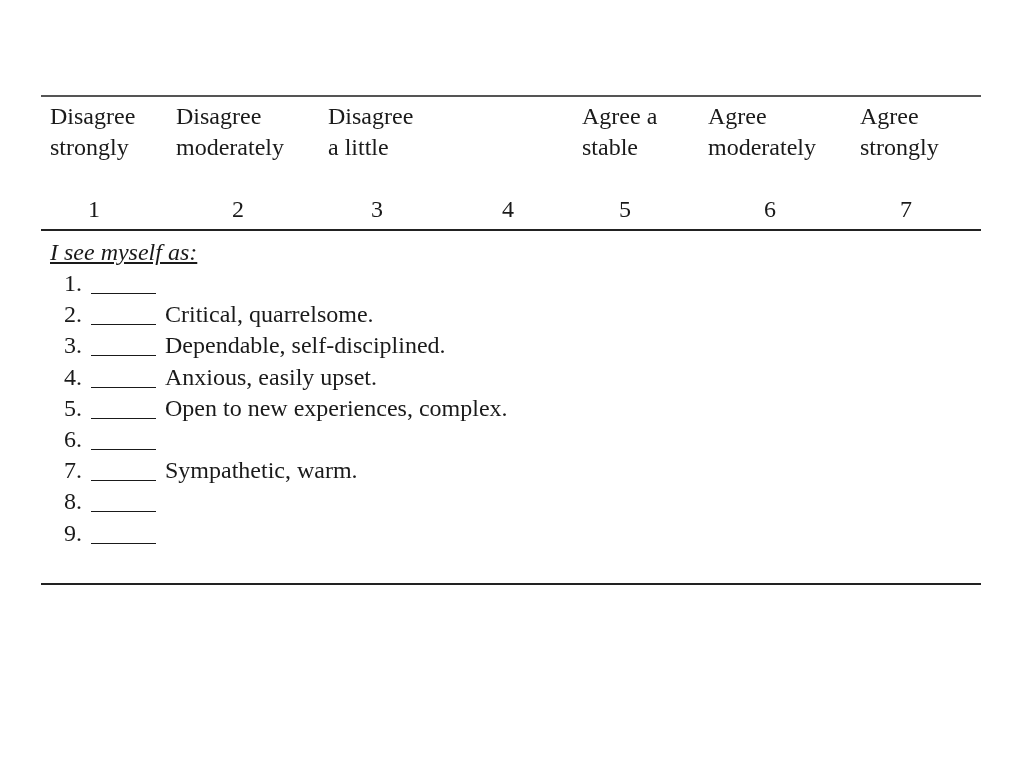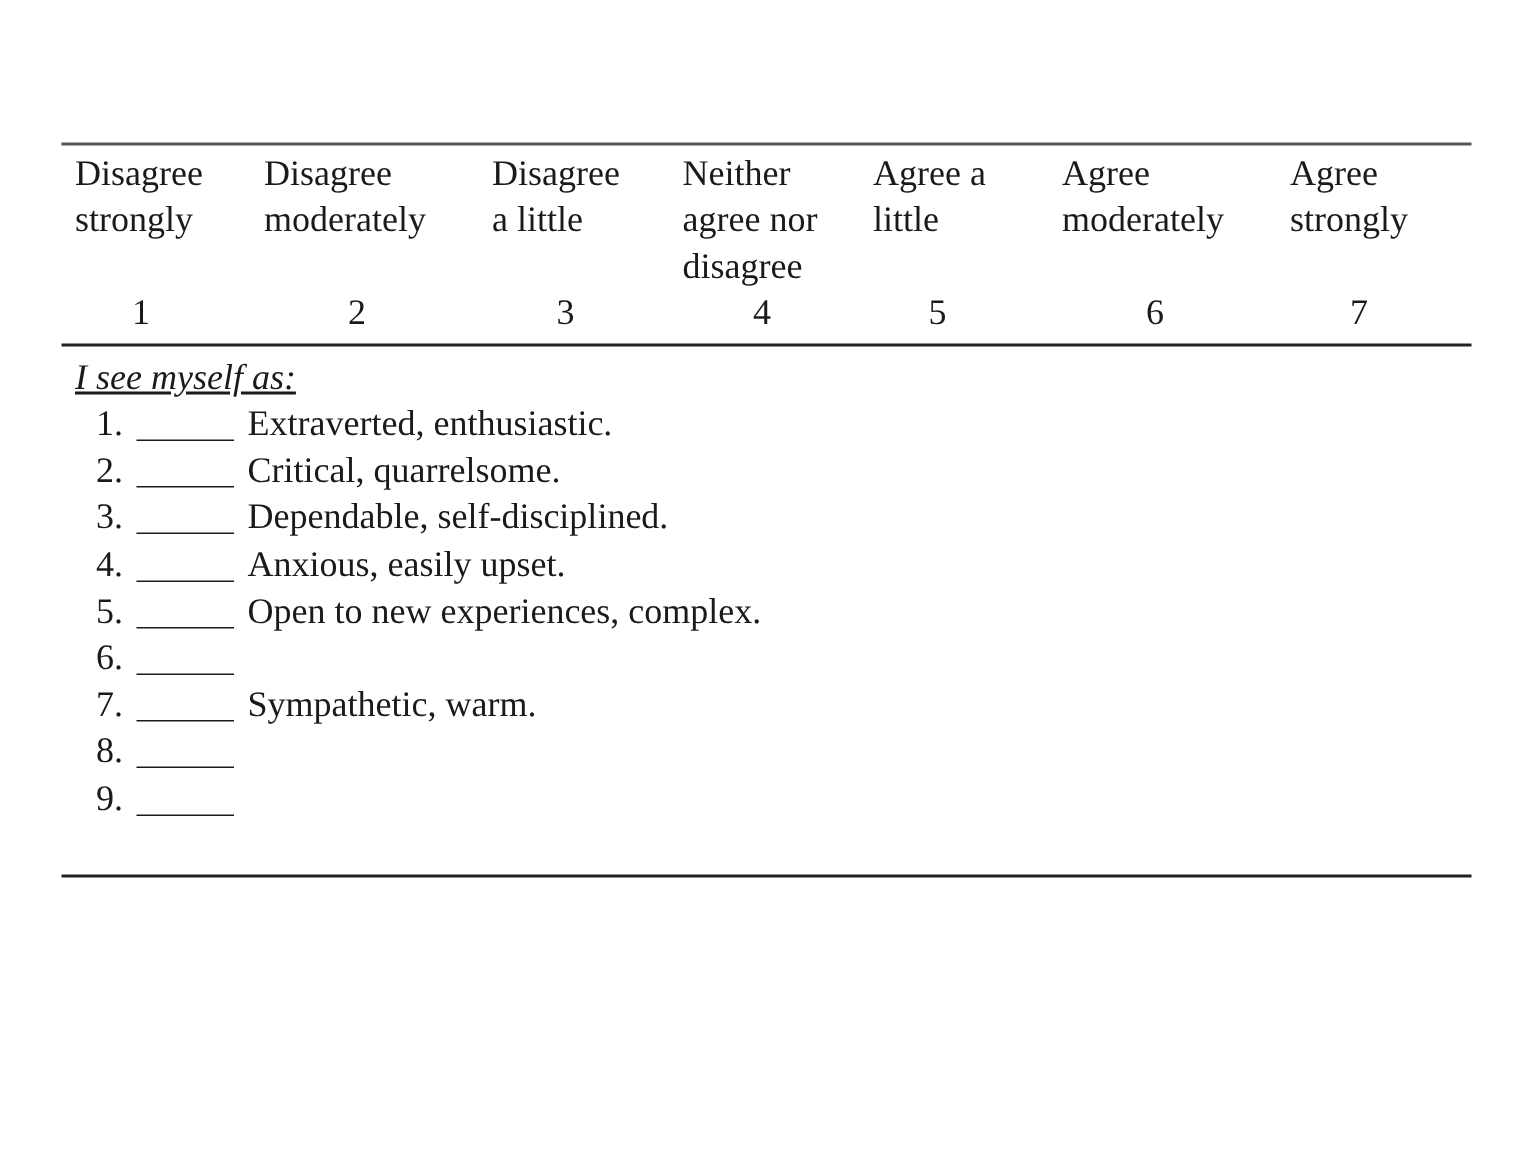--- a/index.html
+++ b/index.html
@@ -95,25 +95,22 @@
 
 <div class="rule rule-top"></div>
 
 <div class="scale-header">
   <div class="scale-col" style="left:50px">Disagree
 strongly</div>
   <div class="scale-col" style="left:176px">Disagree
 moderately</div>
   <div class="scale-col" style="left:328px">Disagree
 a little</div>
-  <div class="scale-col" style="left:455px">Neither
-agree nor
-disagree</div>
   <div class="scale-col" style="left:582px">Agree a
-little</div>
+stable</div>
   <div class="scale-col" style="left:708px">Agree
 moderately</div>
   <div class="scale-col" style="left:860px">Agree
 strongly</div>
 
   <div class="scale-num" style="left:74px">1</div>
   <div class="scale-num" style="left:218px">2</div>
   <div class="scale-num" style="left:357px">3</div>
   <div class="scale-num" style="left:488px">4</div>
   <div class="scale-num" style="left:605px">5</div>
@@ -122,21 +119,20 @@
 </div>
 
 <div class="rule rule-mid"></div>
 
 <div class="intro">I see myself as:</div>
 
 <div class="items">
   <div class="item">
     <span class="item-num">1.</span>
     <span class="item-blank"></span>
-    <span class="item-text">Extraverted, enthusiastic.</span>
   </div>
   <div class="item">
     <span class="item-num">2.</span>
     <span class="item-blank"></span>
     <span class="item-text">Critical, quarrelsome.</span>
   </div>
   <div class="item">
     <span class="item-num">3.</span>
     <span class="item-blank"></span>
     <span class="item-text">Dependable, self-disciplined.</span>

